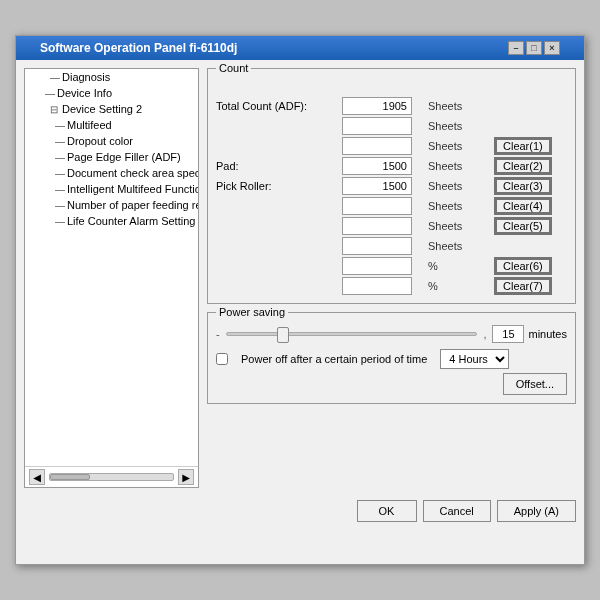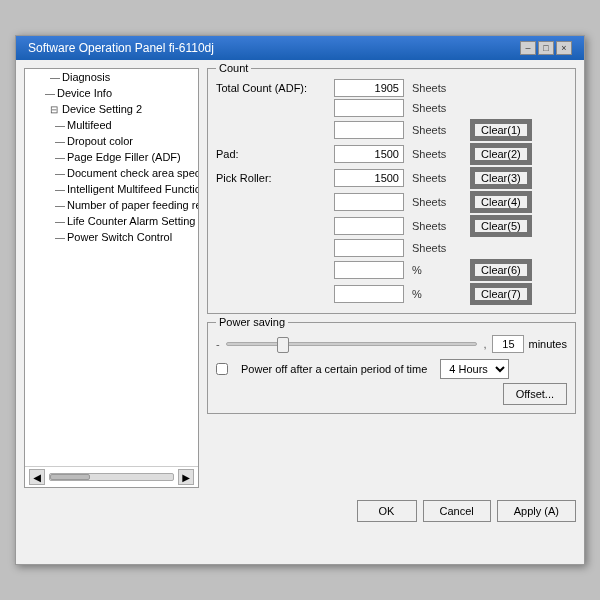--- a/index.html
+++ b/index.html
@@ -17,23 +17,23 @@
     .window {
       background: #f0f0f0;
       border: 1px solid #999;
       box-shadow: 2px 2px 8px rgba(0,0,0,0.4);
       width: 570px;
       min-height: 530px;
     }
     .title-bar {
       background: linear-gradient(to bottom, #3a7bd5, #1a5fb4);
       color: white;
-      padding: 5px 12px;
+      padding: 5px 24px;
       font-size: 12px;
-      font-weight: normal;
+      font-weight: bold;
       display: flex;
       align-items: center;
       justify-content: space-between;
     }
     .title-bar-buttons {
       display: flex;
       gap: 2px;
     }
     .title-btn {
       width: 16px;
@@ -118,23 +118,23 @@
       position: absolute;
       top: -7px;
       left: 8px;
       background: #f0f0f0;
       padding: 0 3px;
       font-size: 11px;
     }
     .count-grid {
       display: grid;
       grid-template-columns: 110px 70px 50px 70px;
-      gap: 2px 8px;
-      align-items: center;
-      margin-top: 4px;
+      gap: 2px 16px;
+      align-items: center;
+      margin-top: 22px;
     }
     .count-label {
       font-size: 11px;
       text-align: left;
     }
     .count-value-box {
       background: white;
       border: 1px solid #999;
       height: 18px;
       text-align: right;
@@ -143,21 +143,21 @@
       align-items: center;
       justify-content: flex-end;
       font-size: 11px;
     }
     .count-unit {
       font-size: 11px;
       color: #333;
     }
     .clear-btn {
       background: #f0f0f0;
-      border: 5px solid #737373;
+      border: 3px solid #737373;
       padding: 6px 6px;
       font-size: 11px;
       cursor: pointer;
       height: 18px;
       display: flex;
       align-items: center;
       white-space: nowrap;
     }
     .power-saving-box {
       border: 1px solid #999;
@@ -301,21 +301,20 @@
           <div class="tree-item level-0"><span class="tree-expand">— </span><span>Diagnosis</span></div>
               <div class="tree-item level-1"><span class="tree-expand">— </span><span>Device Info</span></div>
               <div class="tree-item level-0"><span class="tree-expand">⊟ </span><span>Device Setting 2</span></div>
               <div class="tree-item level-2"><span class="tree-expand">— </span><span>Multifeed</span></div>
               <div class="tree-item level-2"><span class="tree-expand">— </span><span>Dropout color</span></div>
               <div class="tree-item level-2"><span class="tree-expand">— </span><span>Page Edge Filler (ADF)</span></div>
               <div class="tree-item level-2"><span class="tree-expand">— </span><span>Document check area specific</span></div>
               <div class="tree-item level-2"><span class="tree-expand">— </span><span>Intelligent Multifeed Function</span></div>
               <div class="tree-item level-2"><span class="tree-expand">— </span><span>Number of paper feeding retrie</span></div>
               <div class="tree-item level-2"><span class="tree-expand">— </span><span>Life Counter Alarm Setting</span></div>
-              <div class="tree-item level-2"><span class="tree-expand">— </span><span>Power Switch Control</span></div>
             </div>
           <div class="tree-bottom">
             <div style="display:flex;align-items:center;width:100%;padding:2px 4px;gap:4px;">
               <div style="width:16px;height:16px;background:#e0e0e0;border:1px solid #aaa;cursor:pointer;display:flex;align-items:center;justify-content:center;font-size:10px;">◀</div>
               <div class="scrollbar-track">
                 <div class="scrollbar-thumb"></div>
               </div>
               <div style="width:16px;height:16px;background:#e0e0e0;border:1px solid #aaa;cursor:pointer;display:flex;align-items:center;justify-content:center;font-size:10px;">▶</div>
             </div>
           </div>

